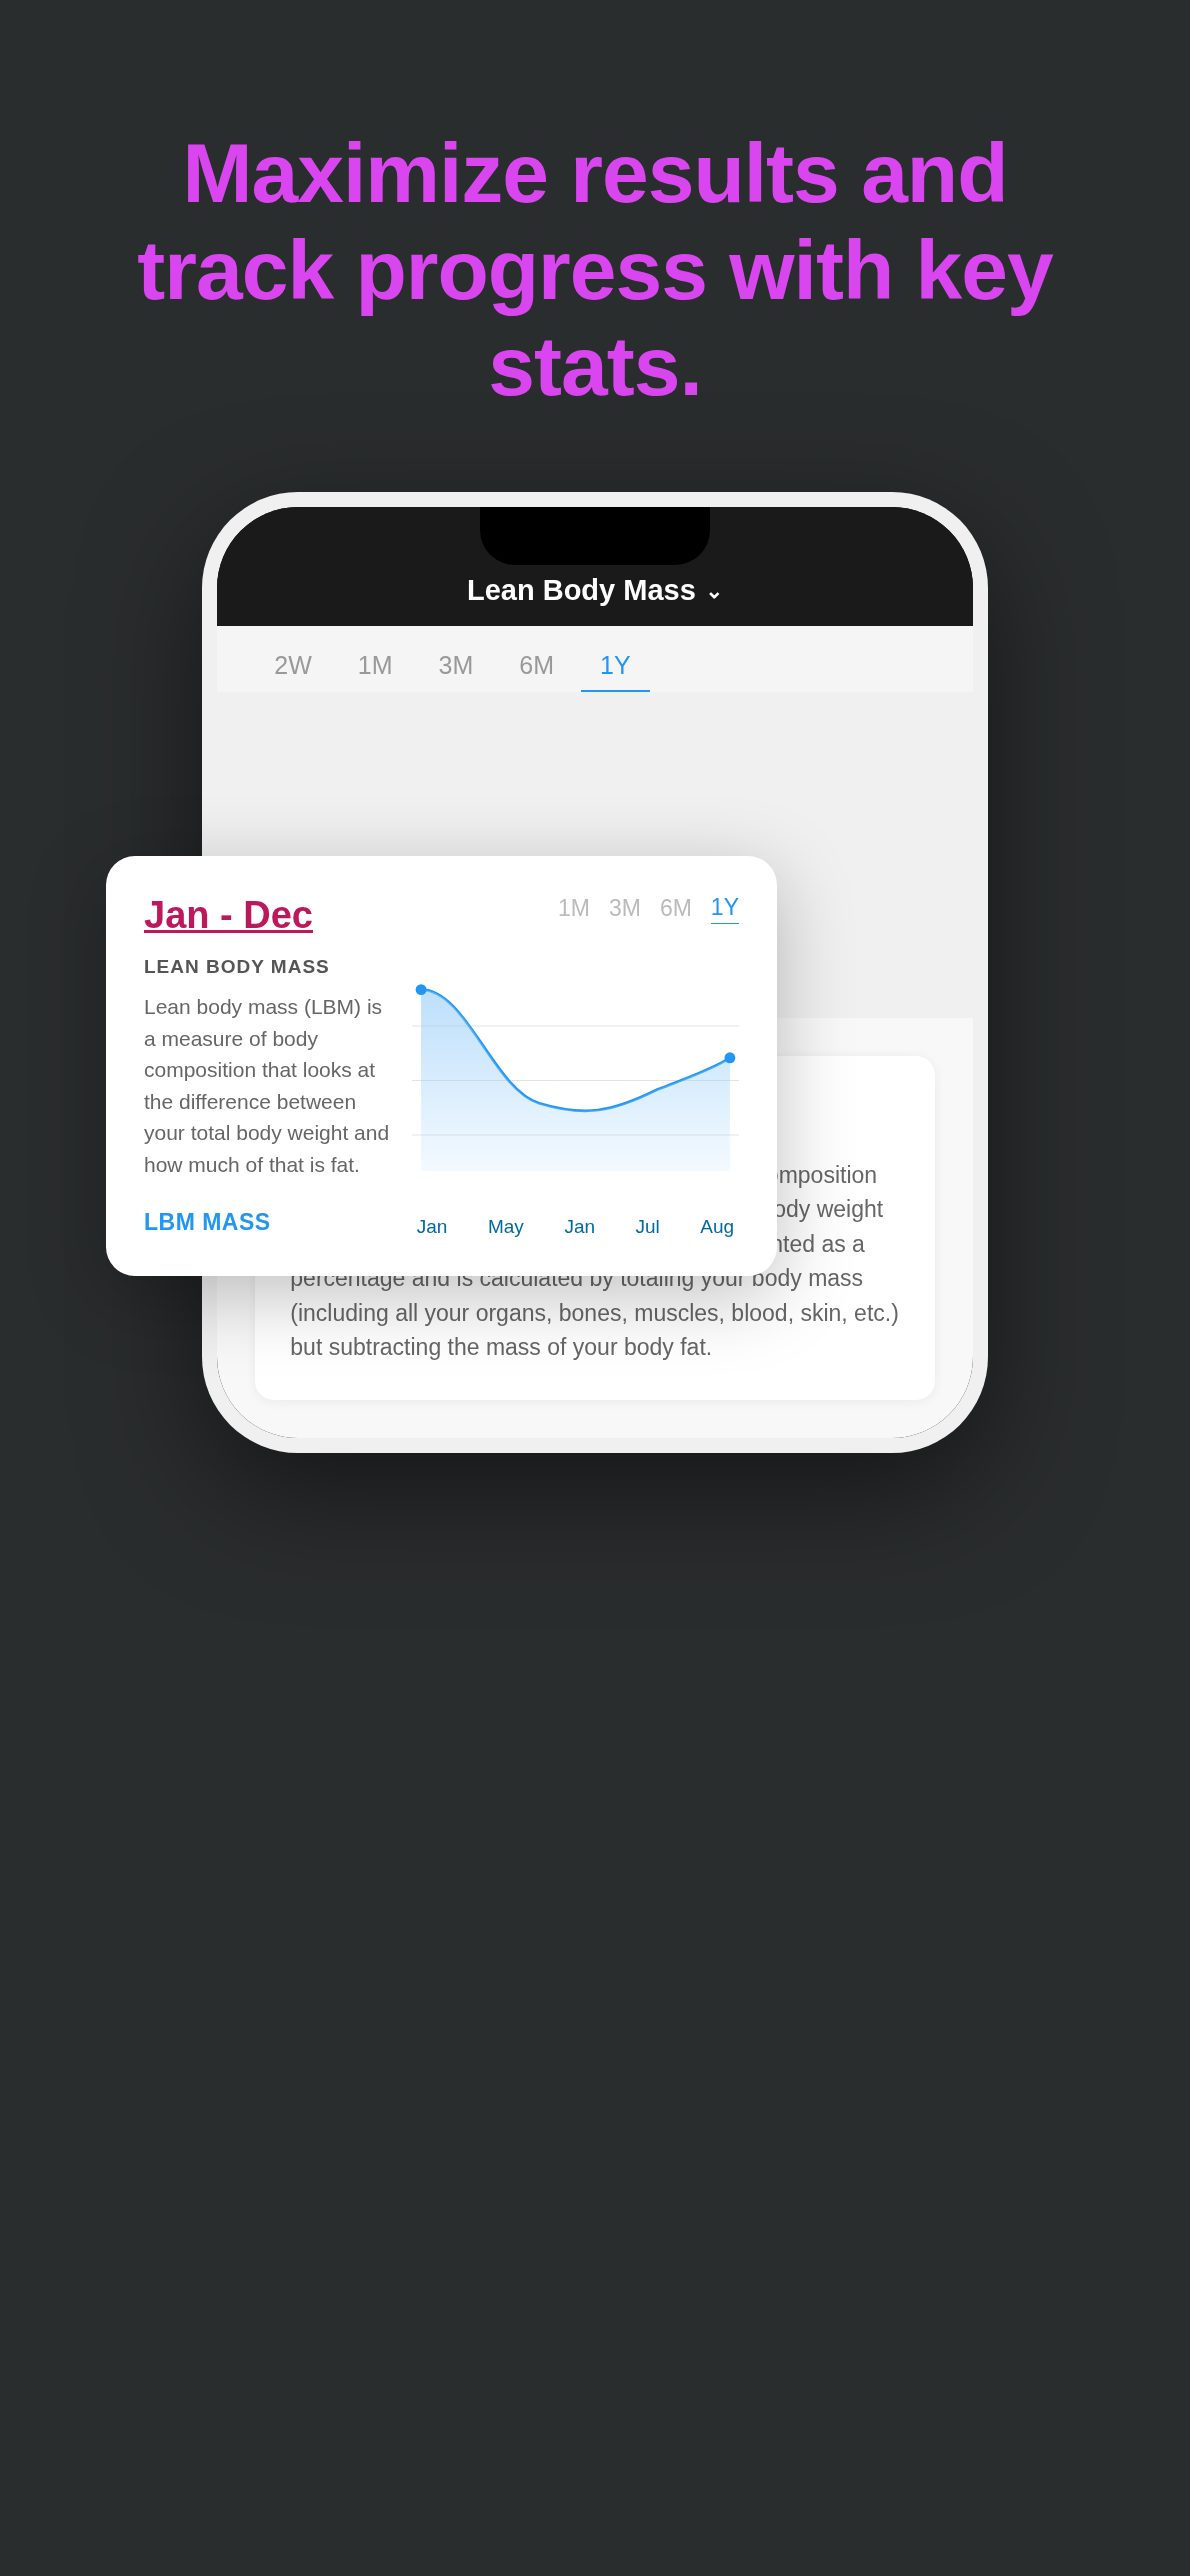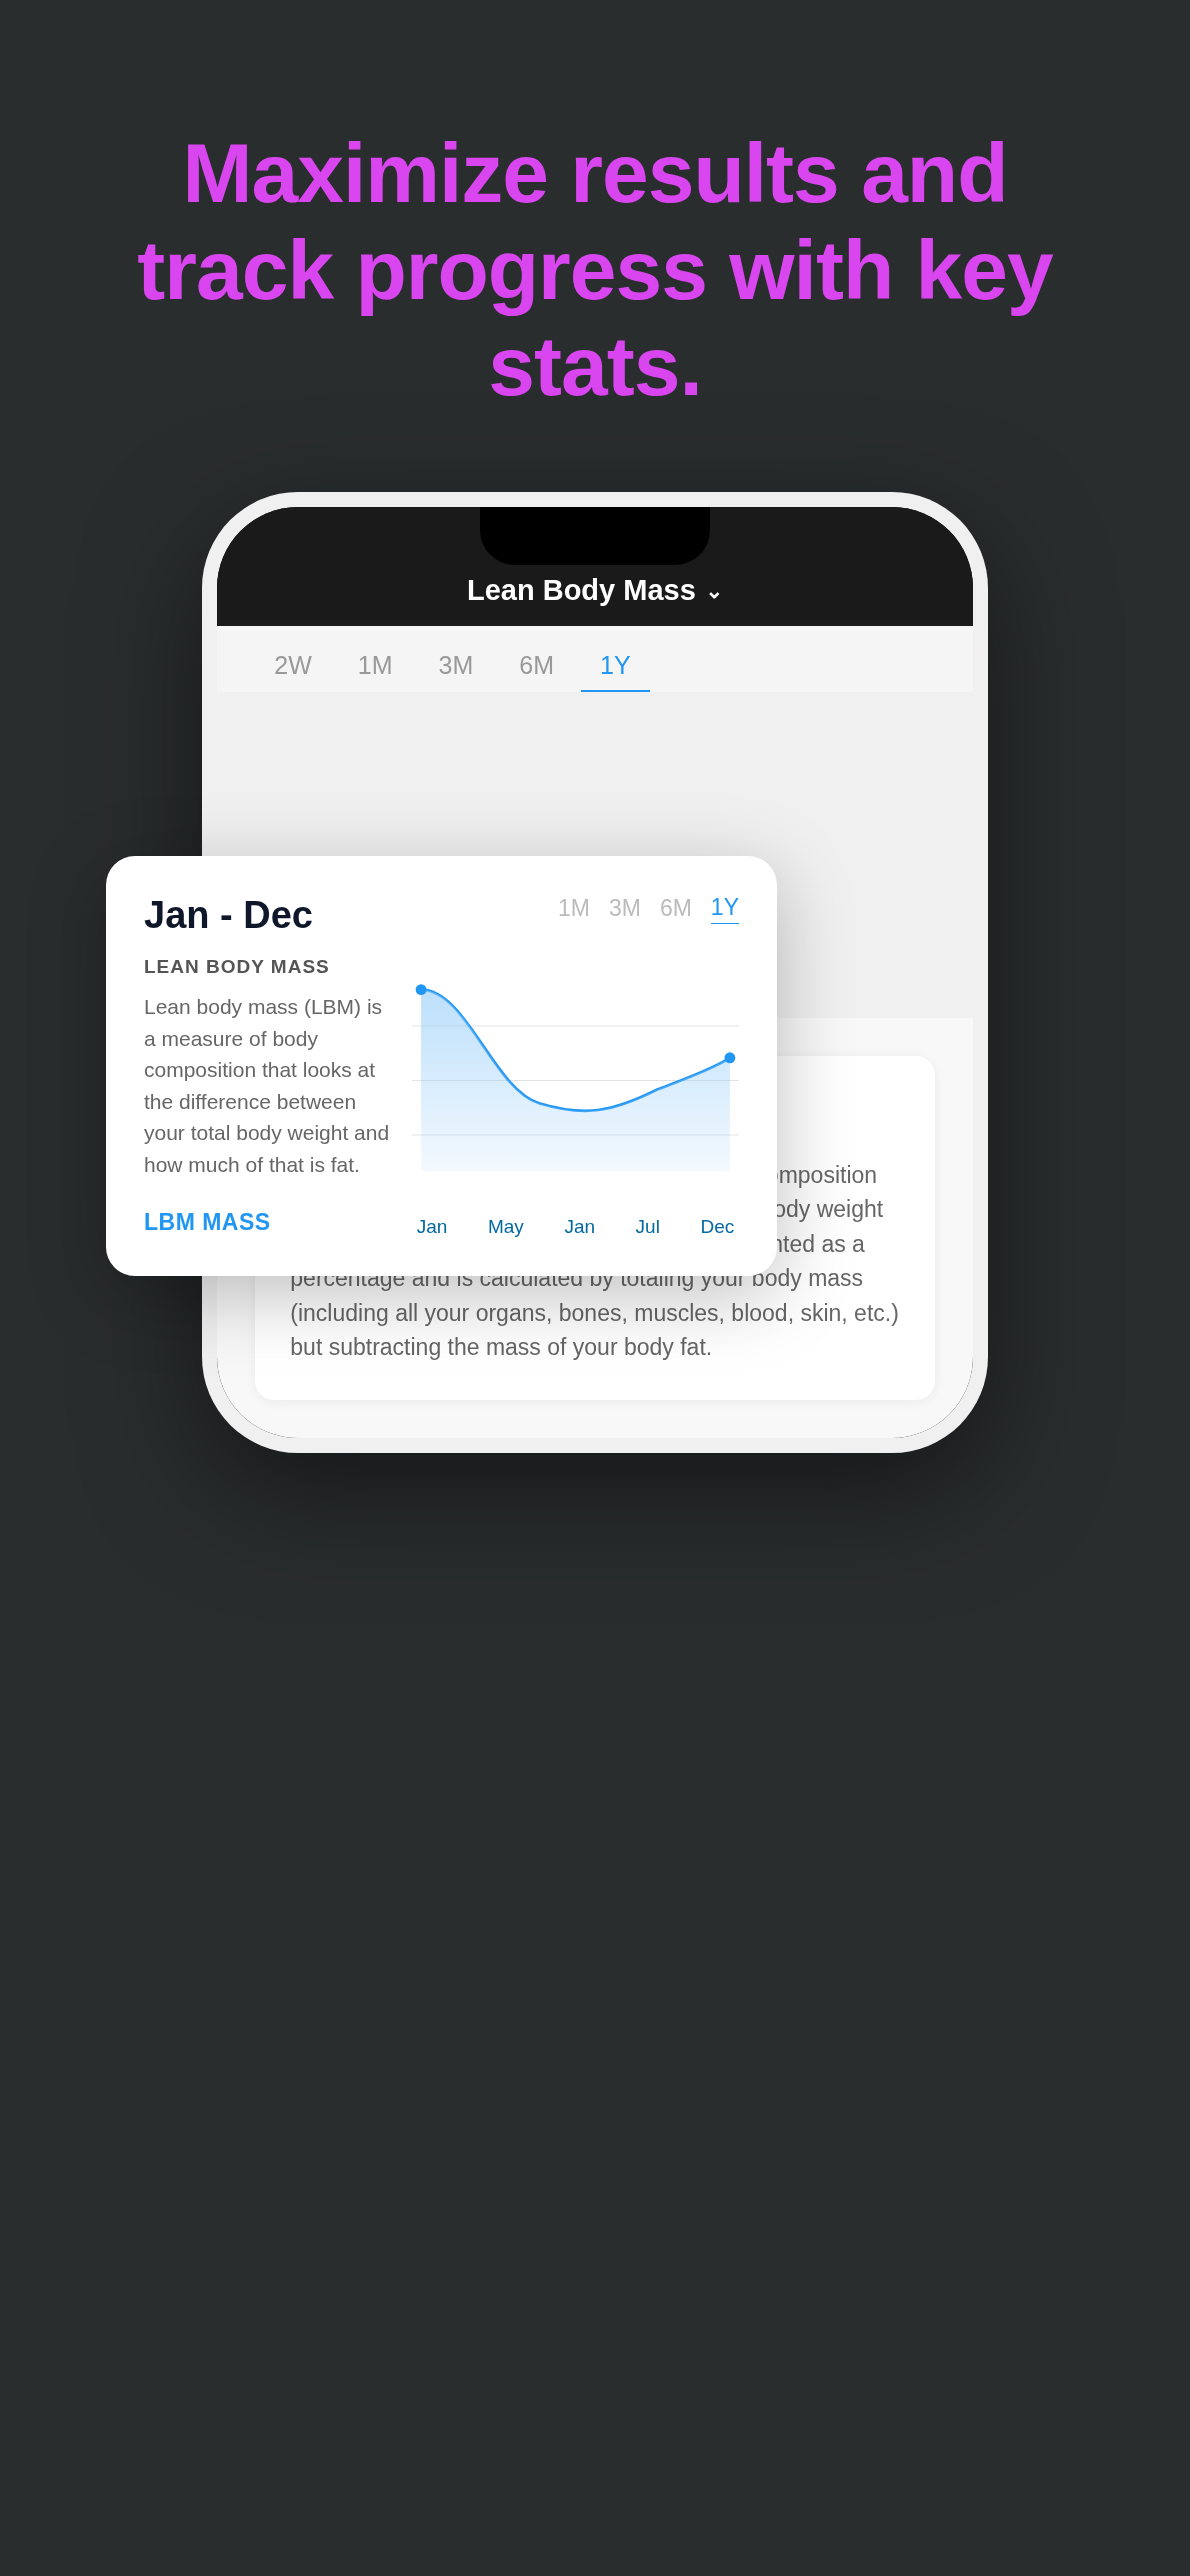--- a/index.html
+++ b/index.html
@@ -122,21 +122,22 @@
     .card-header {
       display: flex;
       justify-content: space-between;
       align-items: flex-start;
       margin-bottom: 19px;
     }
 
     .card-date {
       font-size: 38px;
       font-weight: 800;
-      color: #0f172a;
+      color: #be185d;
+      text-decoration: underline;
     }
 
     .card-tabs {
       display: flex;
       gap: 19px;
       align-items: center;
     }
 
     .card-tab {
       font-size: 23px;
@@ -318,20 +319,20 @@
 
           <circle cx="350" cy="95" r="6" fill="#2196F3"></circle>
         </svg>
 
         
         <div class="chart-x-labels">
           <span class="chart-x-label">Jan</span>
           <span class="chart-x-label">May</span>
           <span class="chart-x-label">Jan</span>
           <span class="chart-x-label">Jul</span>
-          <span class="chart-x-label">Dec</span>
+          <span class="chart-x-label">Aug</span>
         </div>
       </div>
     </div>
   </div>
 
 </div>
 
 
 </body></html>

